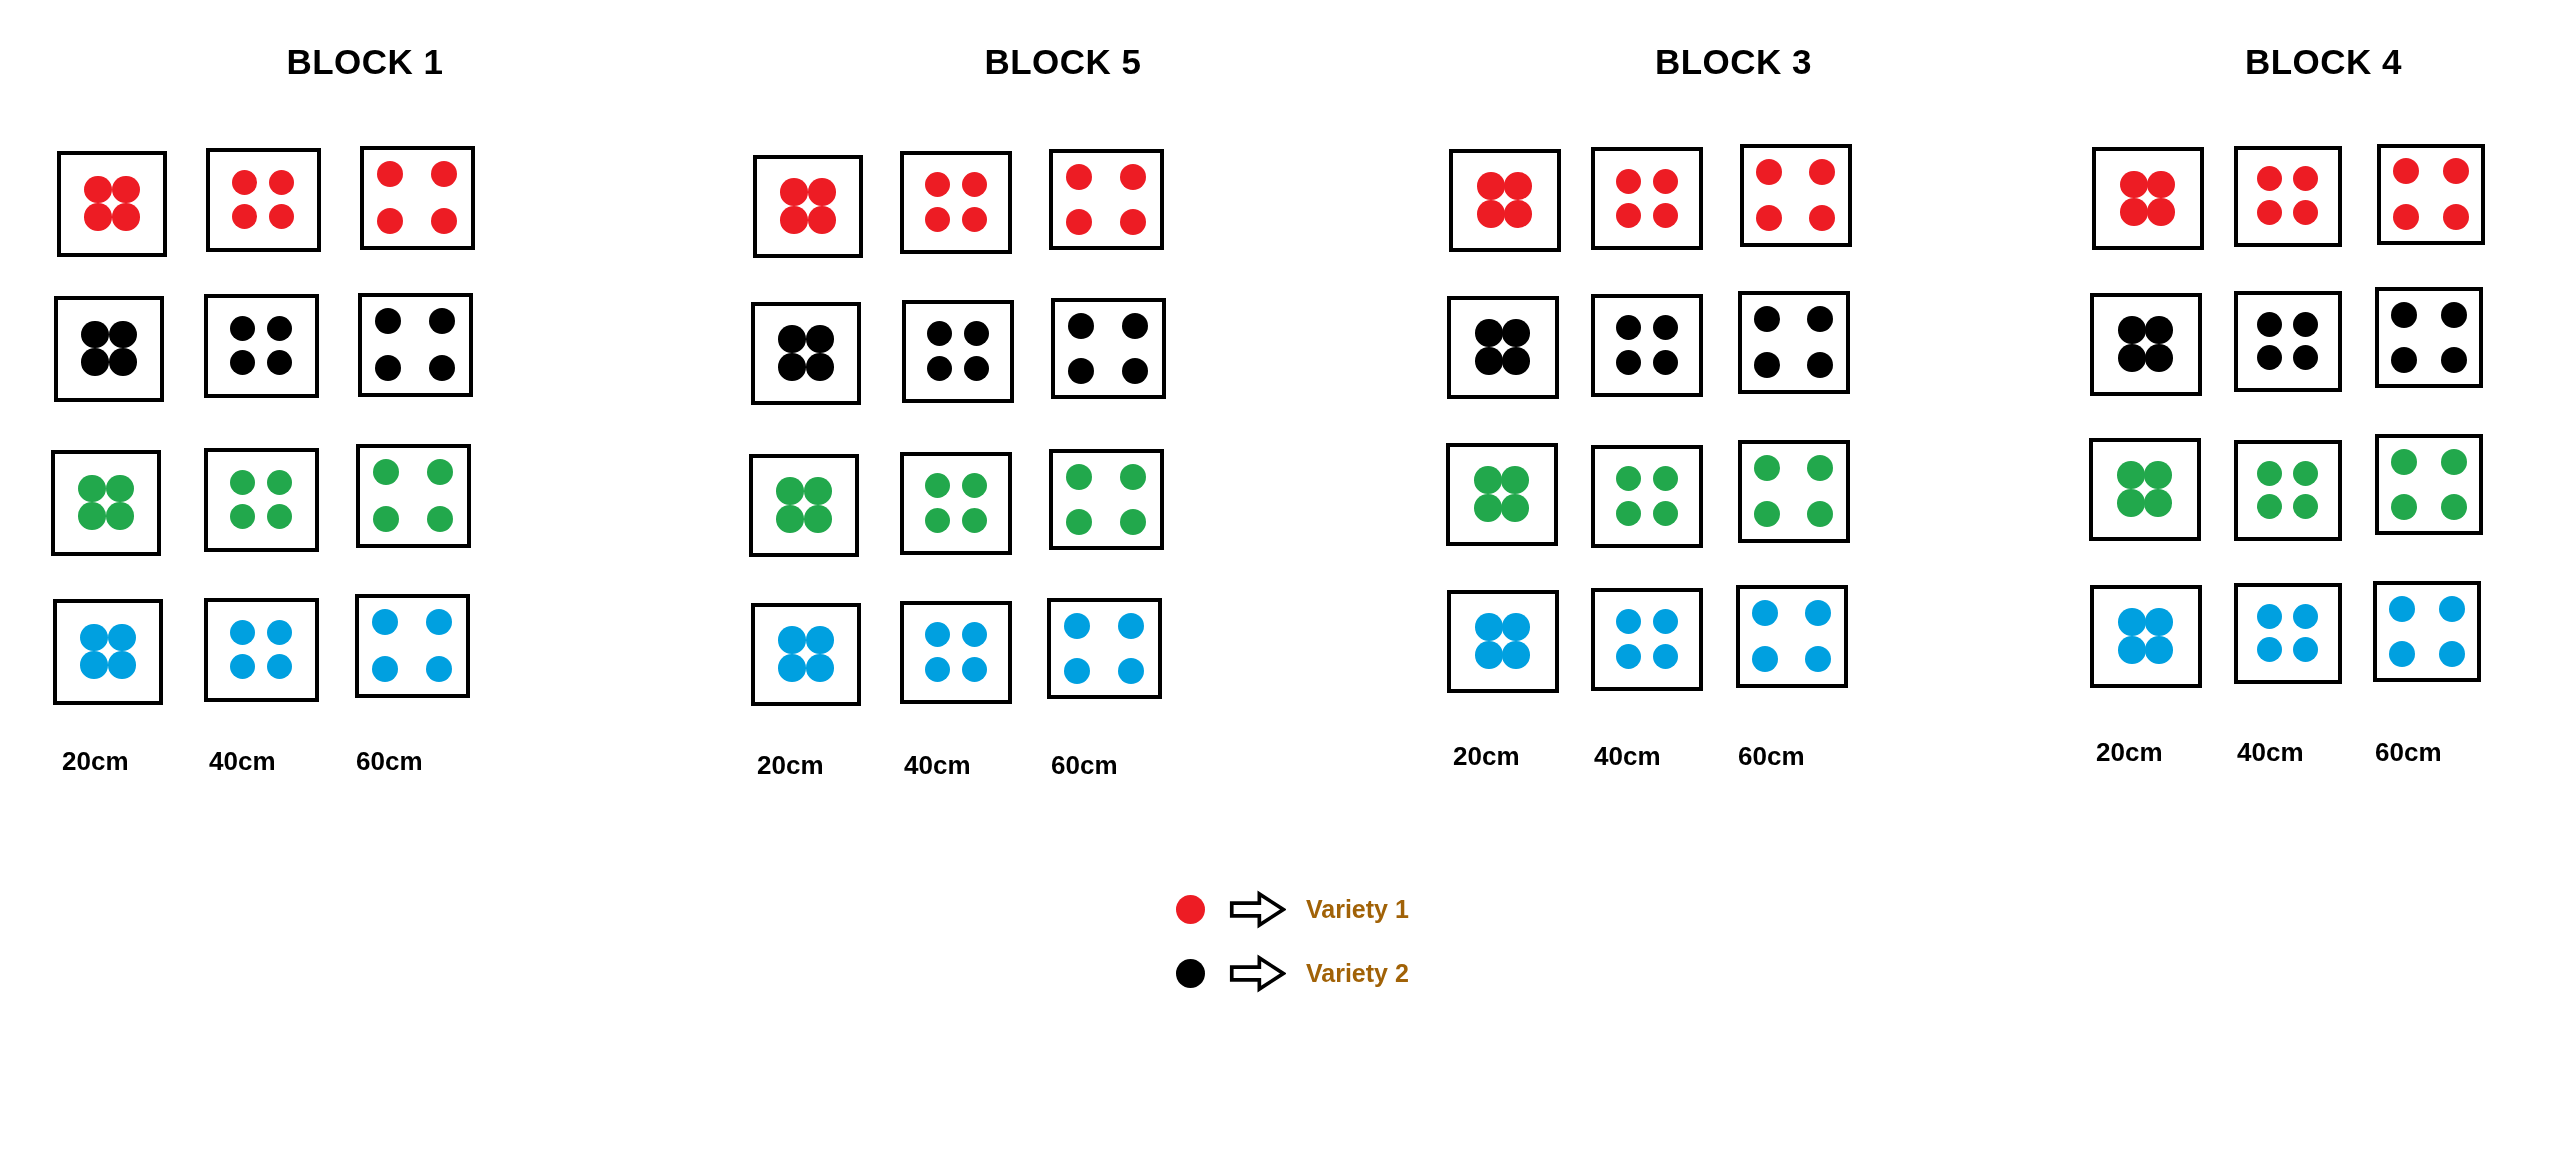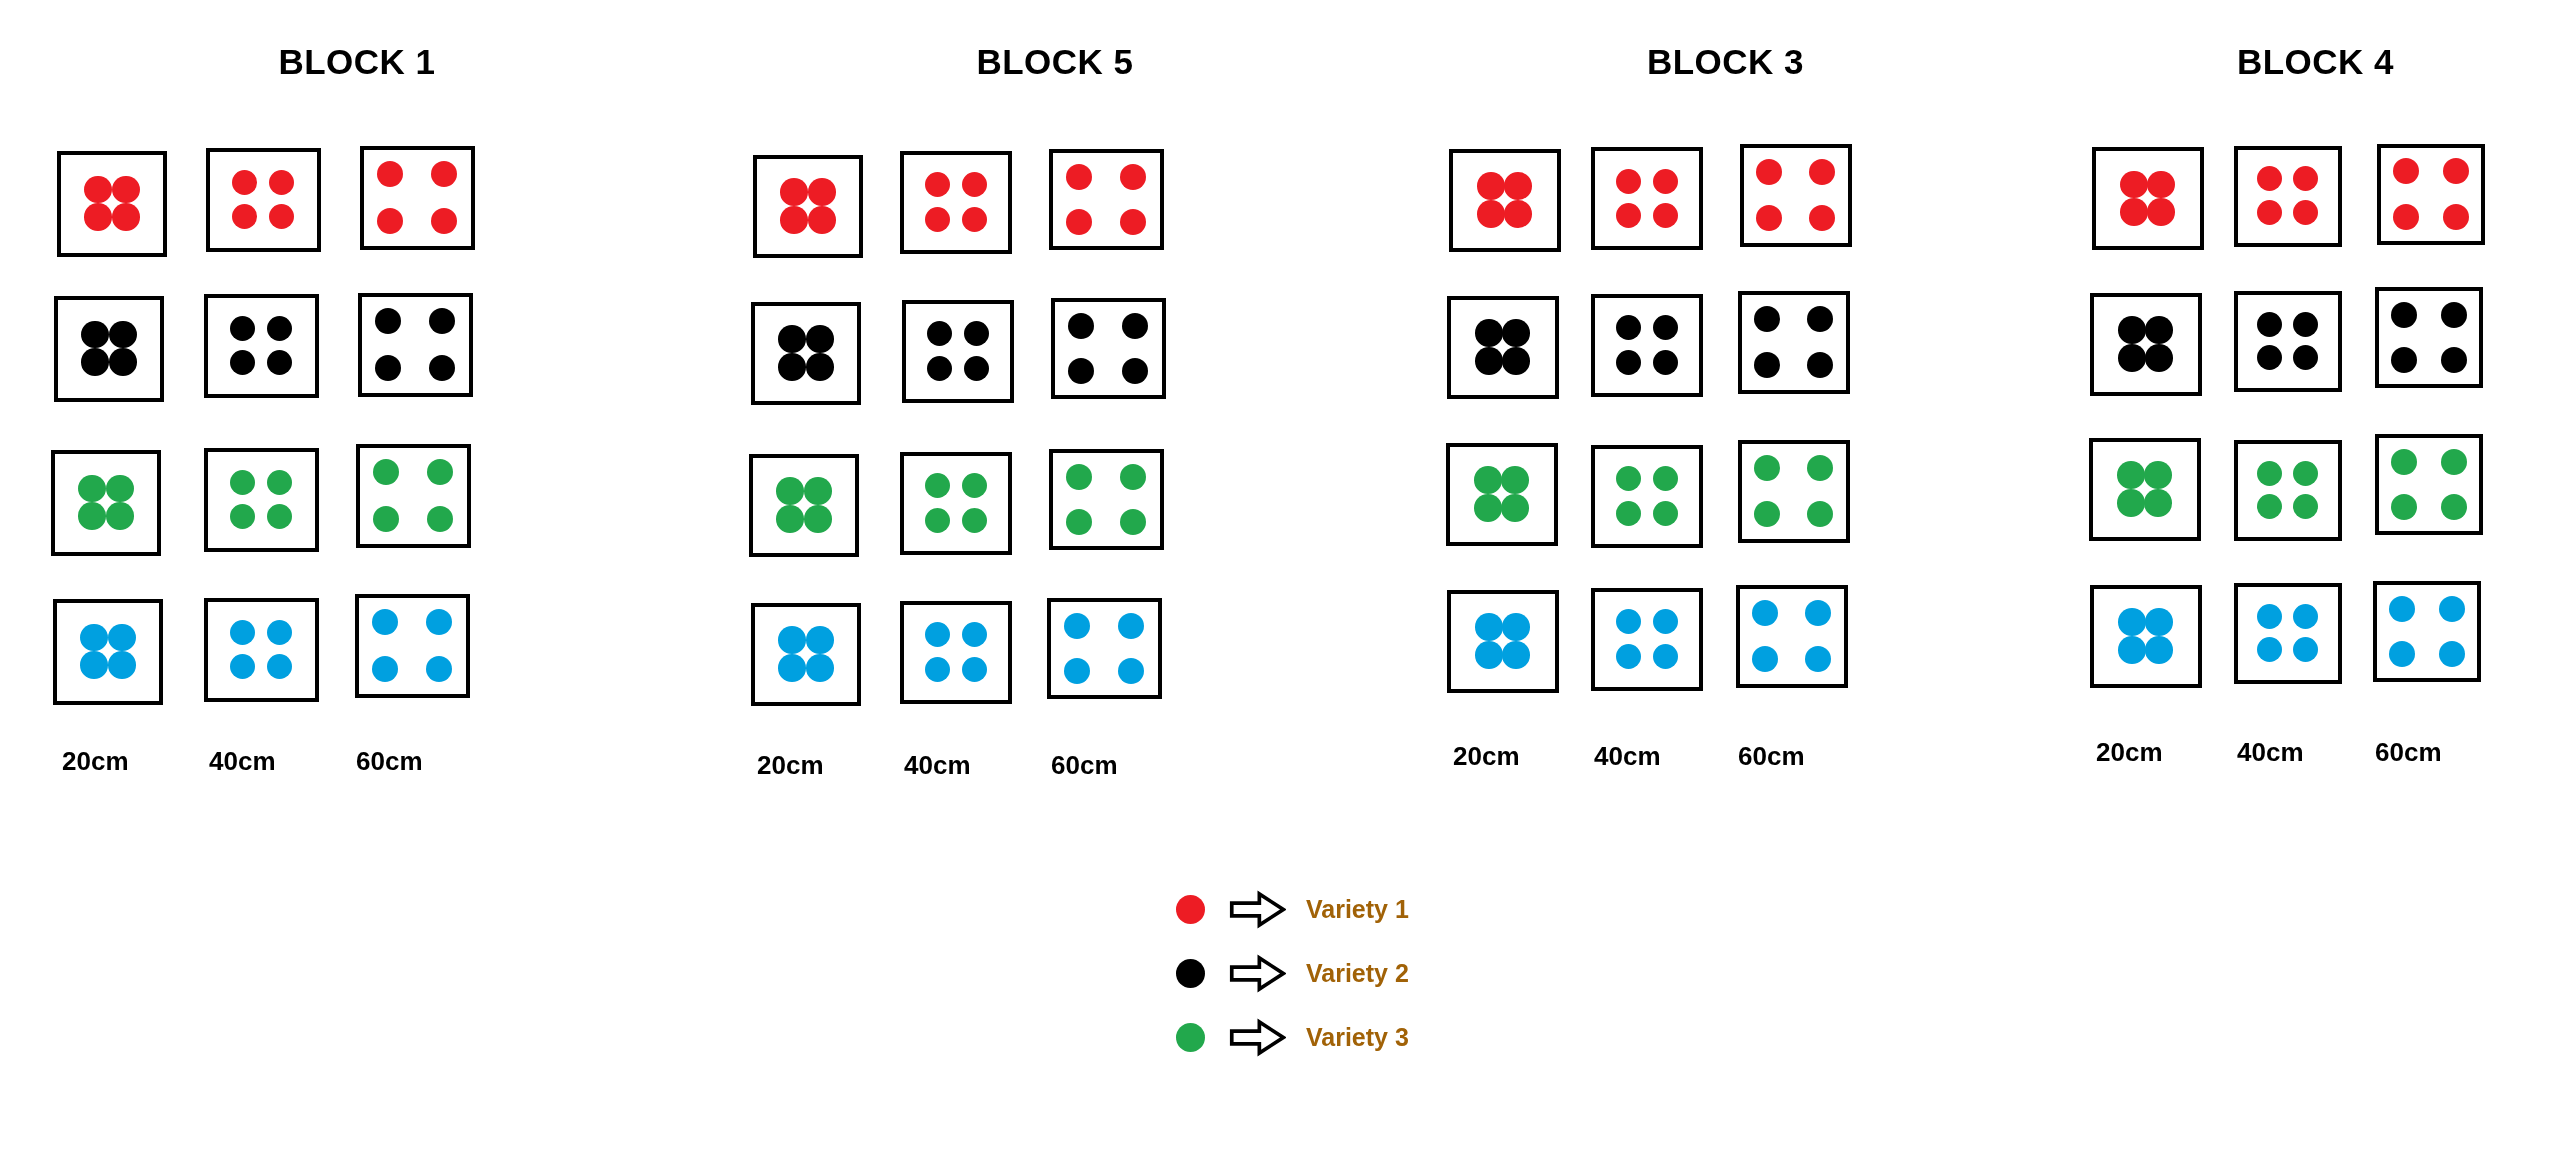--- a/index.html
+++ b/index.html
@@ -27,21 +27,21 @@
   }
 
   .block {
     position: absolute;
     top: 0;
   }
 
   .block-title {
     position: absolute;
     top: 42px;
-    left: 8px;
+    left: 16px;
     width: 100%;
     text-align: center;
     font-size: 35px;
     font-weight: bold;
     letter-spacing: 0.5px;
     white-space: nowrap;
     color: #000000;
   }
 
   .plot-grid {
@@ -444,21 +444,14 @@
       </svg>
       <span class="legend-text">Variety 1</span>
     </div>
     <div class="legend-row">
       <span class="legend-swatch" style="background: rgb(0, 0, 0);"></span>
       <svg class="legend-arrow" viewBox="0 0 62 42">
         <path d="M3 14 L33 14 L33 4 L59 21 L33 38 L33 28 L3 28 Z" fill="#ffffff" stroke="#000000" stroke-width="4" stroke-linejoin="miter"></path>
       </svg>
       <span class="legend-text">Variety 2</span>
     </div>
-    <div class="legend-row">
-      <span class="legend-swatch" style="background: rgb(34, 168, 76);"></span>
-      <svg class="legend-arrow" viewBox="0 0 62 42">
-        <path d="M3 14 L33 14 L33 4 L59 21 L33 38 L33 28 L3 28 Z" fill="#ffffff" stroke="#000000" stroke-width="4" stroke-linejoin="miter"></path>
-      </svg>
-      <span class="legend-text">Variety 3</span>
-    </div>
   </div>
 
 
 </body></html>

